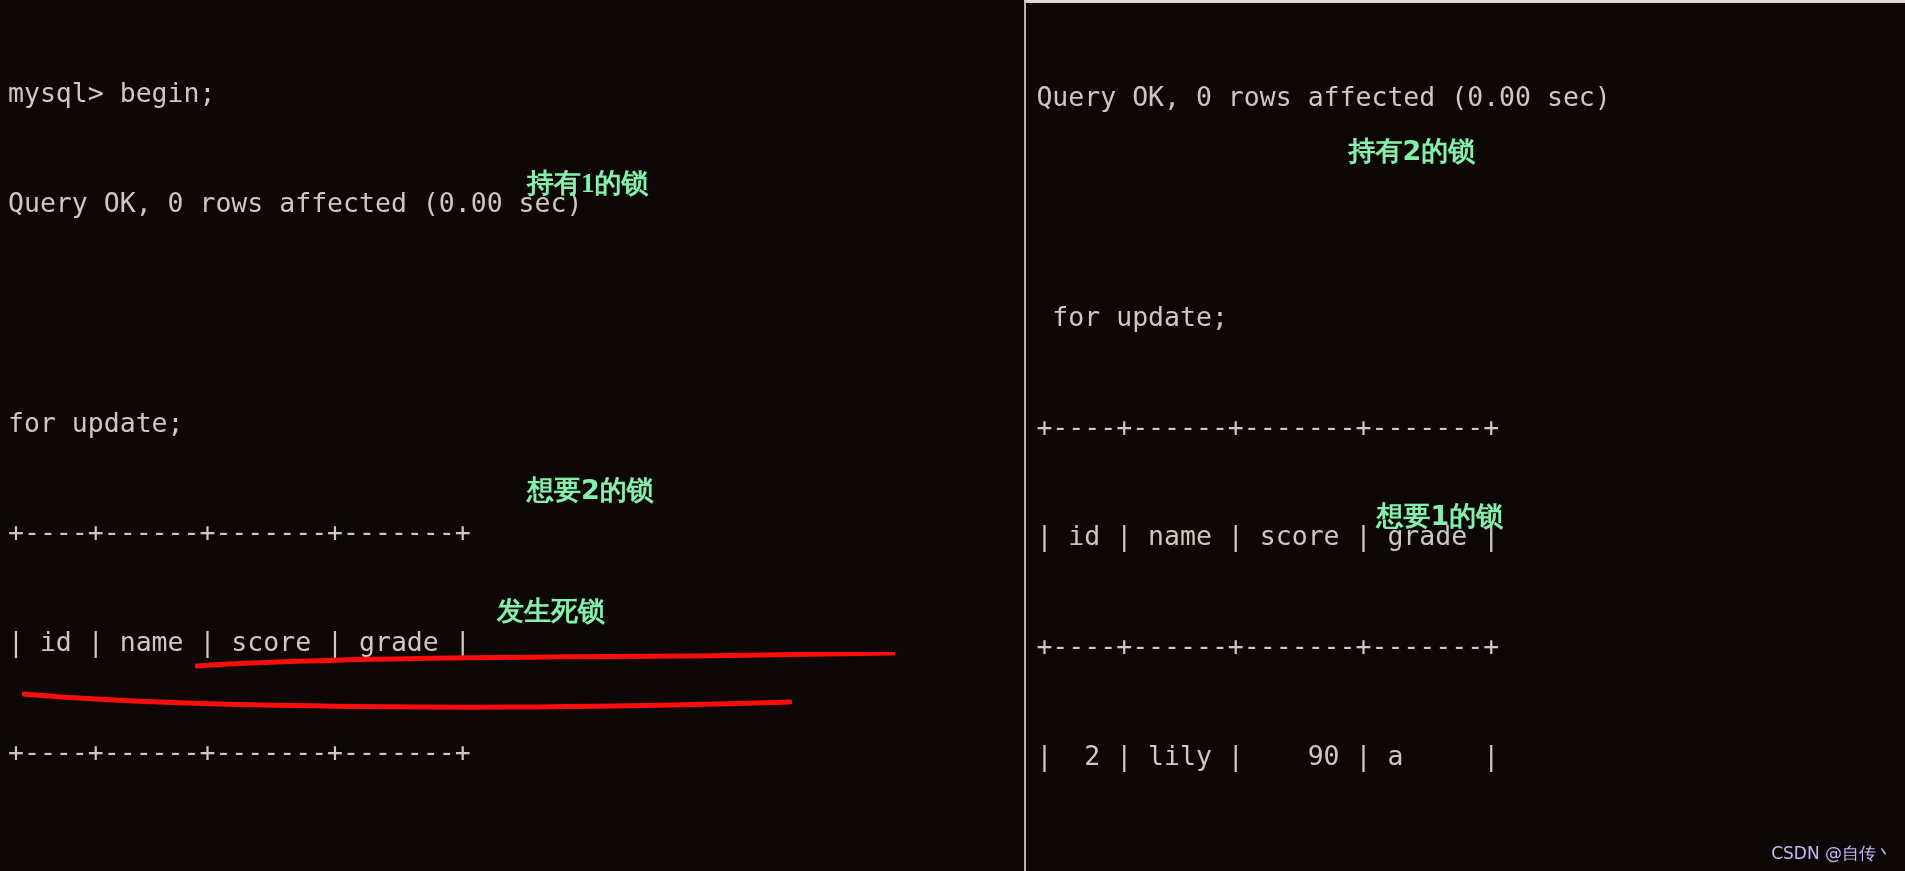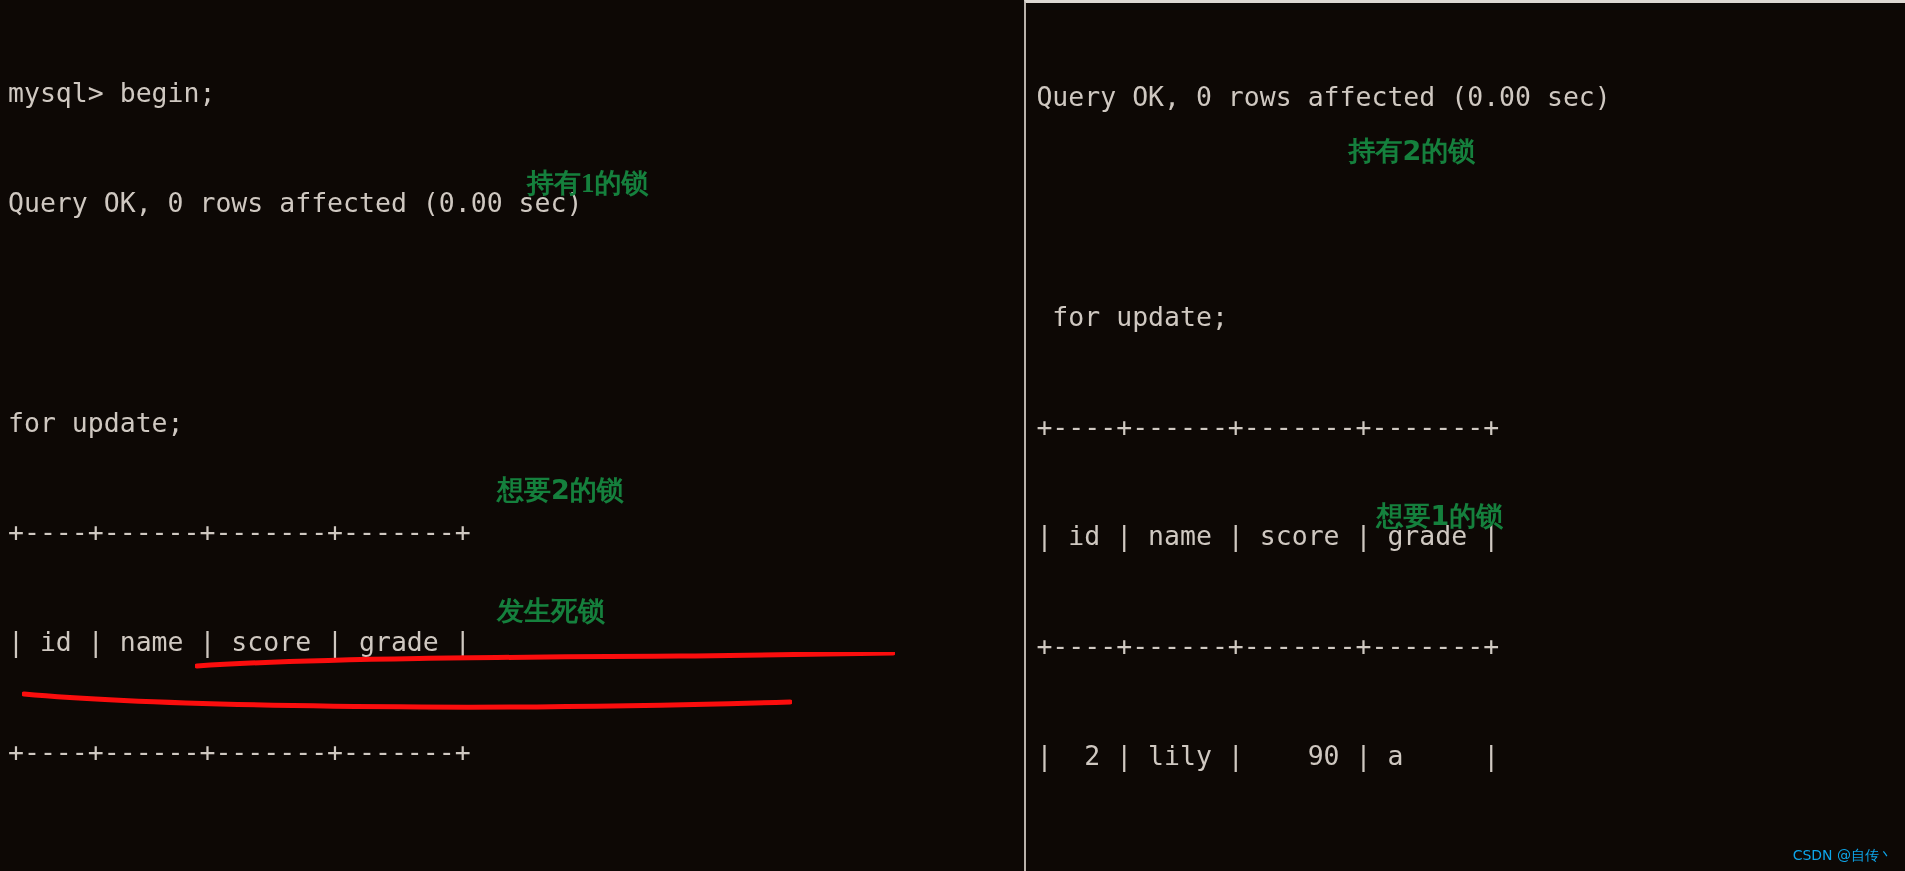--- a/index.html
+++ b/index.html
@@ -51,38 +51,38 @@
     padding-left: 10px;
     padding-top: 3px;
   }
   .line {
     white-space: pre;
     min-height: 36.6px;
   }
   .blank { color: transparent; }
   .annot {
     position: absolute;
-    color: #15803d;
+    color: #86efac;
     font-family: "DejaVu Sans", sans-serif;
     font-size: 27px;
     font-weight: 700;
     white-space: nowrap;
     line-height: 1;
   }
   .underline-svg {
     position: absolute;
     pointer-events: none;
   }
   .watermark {
     position: absolute;
     right: 12px;
     bottom: 6px;
-    color: #0ea5e9;
+    color: #c4b5fd;
     font-family: "DejaVu Sans", sans-serif;
-    font-size: 14px;
+    font-size: 17px;
     white-space: nowrap;
   }
 </style>
 </head>
 <body>
 
 <div class="screen">
 
   <div class="pane pane-left">
     <div class="term">
@@ -106,21 +106,21 @@
     </div>
 
     <svg class="underline-svg" style="left:195px; top:652px;" width="700" height="20" viewBox="0 0 700 20">
       <path d="M2,14 C120,6 330,5 500,4 C580,3 640,2 698,1" stroke="#fb0d0d" stroke-width="5" fill="none" stroke-linecap="round"></path>
     </svg>
     <svg class="underline-svg" style="left:22px; top:690px;" width="770" height="22" viewBox="0 0 770 22">
       <path d="M2,4 C90,12 230,16 400,17 C540,18 660,15 768,12" stroke="#fb0d0d" stroke-width="5" fill="none" stroke-linecap="round"></path>
     </svg>
 
     <div class="annot" style="left:527px; top:170px;font-family:Liberation Serif, serif;">持有1的锁</div>
-    <div class="annot" style="left:497px; top:476px;">想要2的锁</div>
+    <div class="annot" style="left:527px; top:476px;">想要2的锁</div>
     <div class="annot" style="left:497px; top:597px;">发生死锁</div>
   </div>
 
   <div class="pane pane-right">
     <div class="term">
       <div class="line">Query OK, 0 rows affected (0.00 sec)</div>
       <div class="line blank">&nbsp;</div>
       <div class="line"> for update;</div>
       <div class="line">+----+------+-------+-------+</div>
       <div class="line">| id | name | score | grade |</div>

